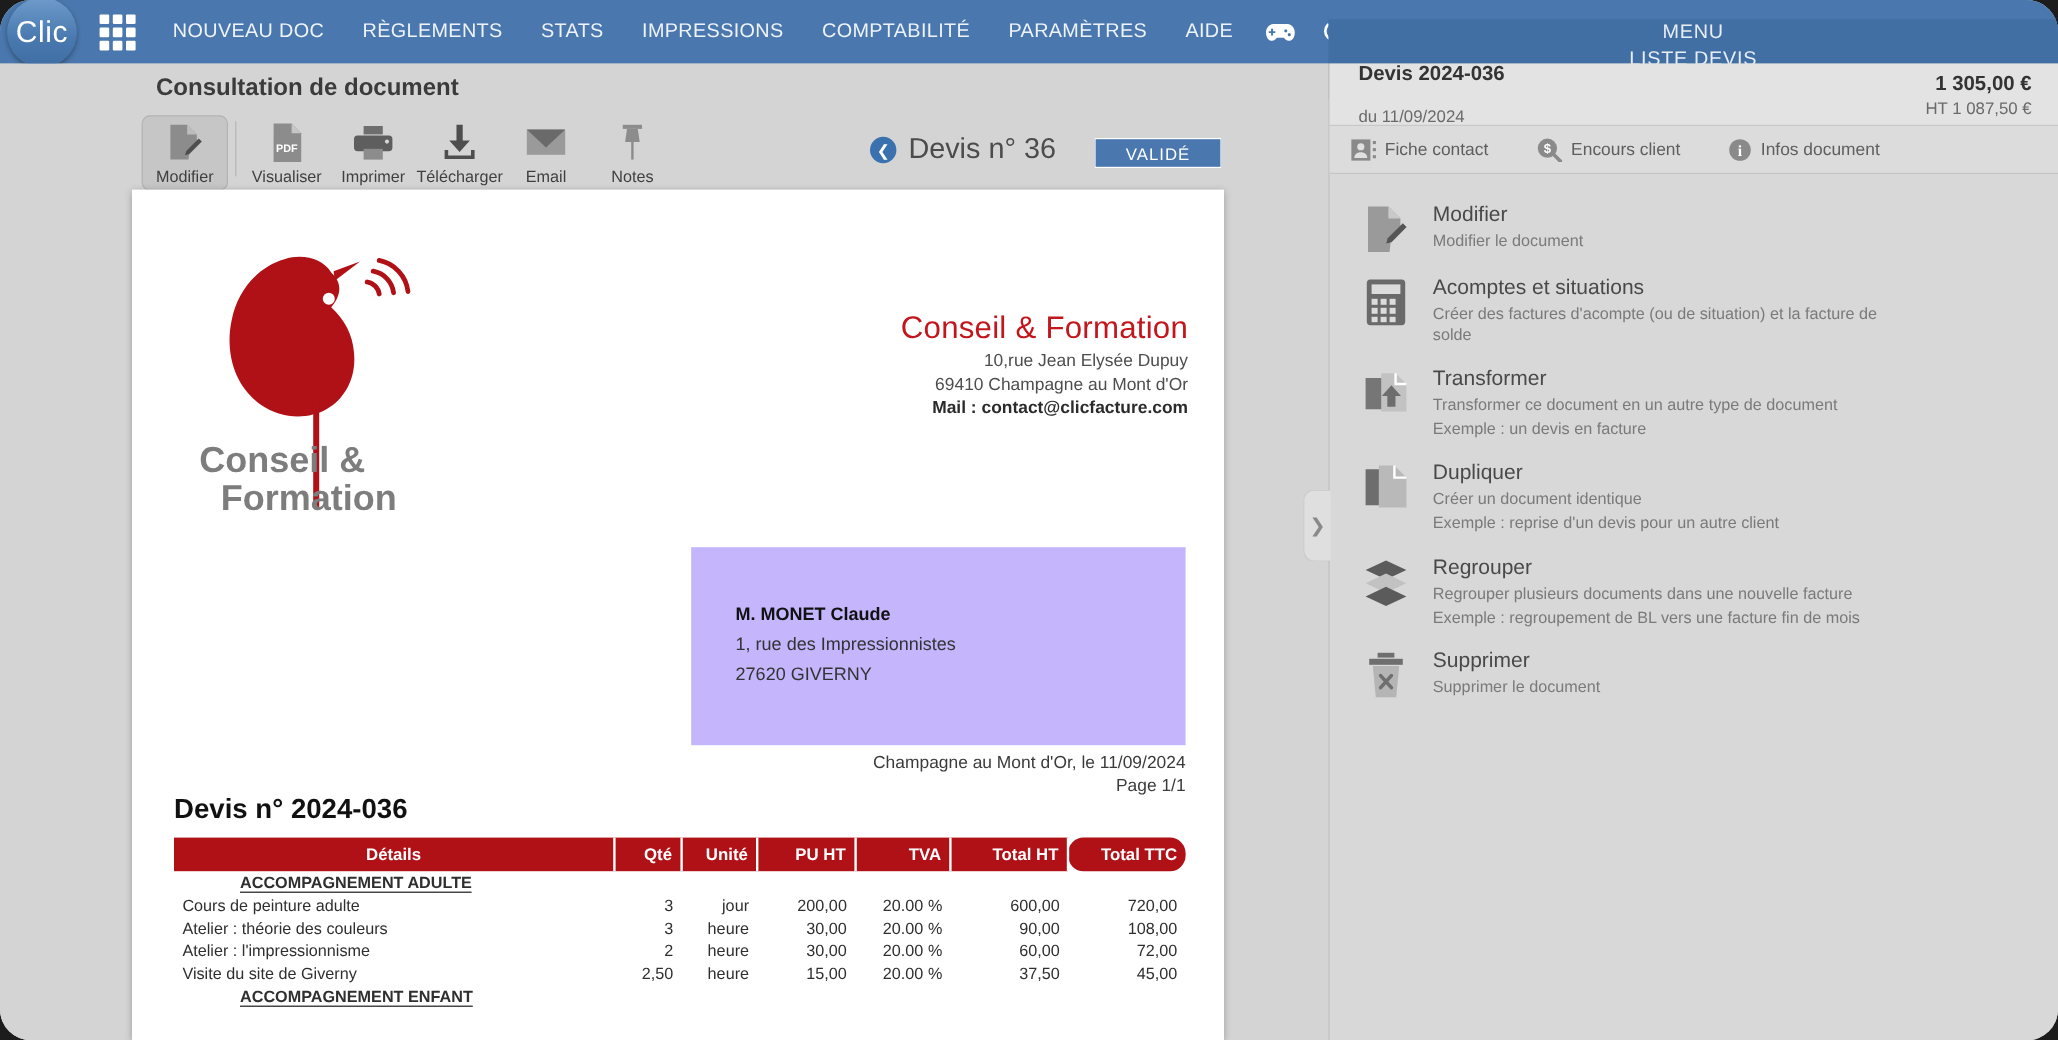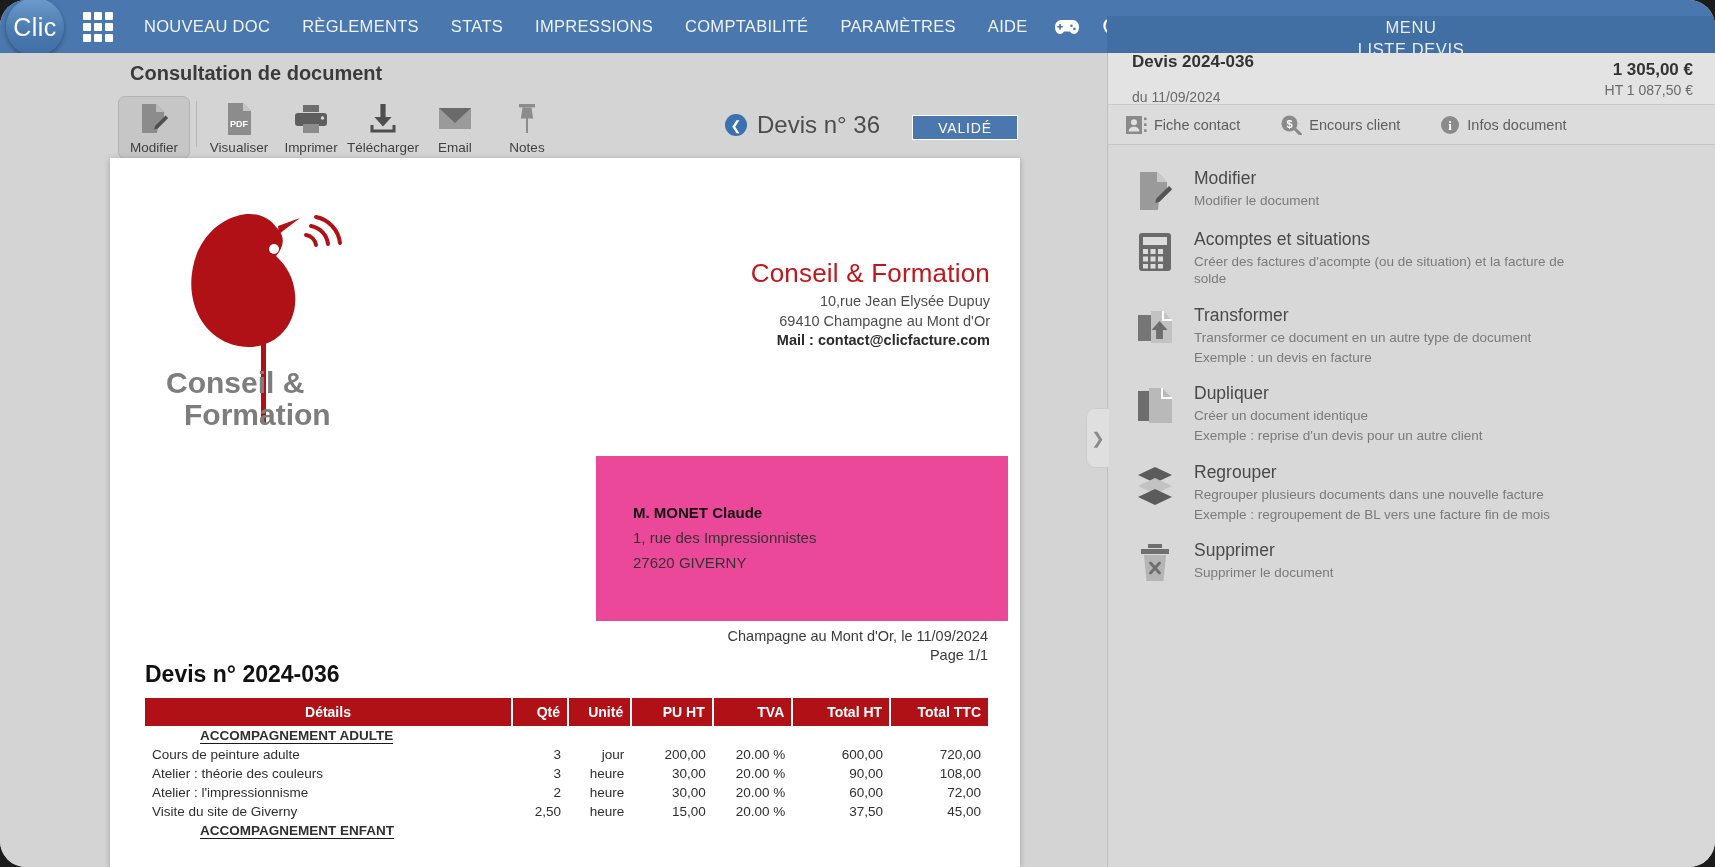--- a/index.html
+++ b/index.html
@@ -94,38 +94,37 @@
   }
   #company {
     position: absolute; right: 30px; top: 100px; text-align: right;
   }
   #company .cname { color: #c3161c; font-size: 26px; font-weight: normal; letter-spacing: .2px; }
   #company .cline { color: #4d4d4d; font-size: 14.5px; margin-top: 4px; }
   #company .cmail { color: #2b2b2b; font-size: 14.5px; font-weight: bold; margin-top: 3px; }
 
   #client-box {
     position: absolute; left: 466px; top: 298px; width: 412px; height: 165px;
-    background: #ec4899;
-    margin-left: 20px;
+    background: #c4b5fd;
   }
   #client-box .inner { position: absolute; left: 37px; top: 48px; }
   #client-box .cn { font-size: 15px; font-weight: bold; color: #111; }
   #client-box .ca { font-size: 15px; color: #333; margin-top: 8px; }
 
   #place-date { position: absolute; right: 32px; top: 470px; text-align: right; font-size: 14.5px; color: #3b3b3b; }
   #place-date .pg { margin-top: 3px; }
 
   #doc-title { position: absolute; left: 35px; top: 503px; font-size: 23px; font-weight: bold; color: #111; }
 
   #ltable { position: absolute; left: 35px; top: 540px; width: 843px; border-collapse: collapse; }
   #ltable th {
     background: #b01116; color: #fff; font-size: 14px; font-weight: bold;
     padding: 6px 7px; border-right: 2px solid #fff;
   }
-  #ltable th:last-child { border-right: 0; }
+  #ltable th:last-child { border-right: 0; border-radius: 13px; }
   #ltable td { font-size: 13.5px; color: #2f2f2f; padding: 2px 7px; }
   .num { text-align: right; }
   .unit { text-align: right; }
   .grp td { font-weight: bold; color: #1b1b1b; font-size: 13.5px; padding-top: 6px; }
   .grp span { border-bottom: 1.5px solid #1b1b1b; margin-left: 48px; }
 
   
   #rpanel {
     position: absolute; right: 0; top: 53px; width: 608px; height: 814px;
     background: #d8d8d8; border-left: 1px solid #bfbfbf;

